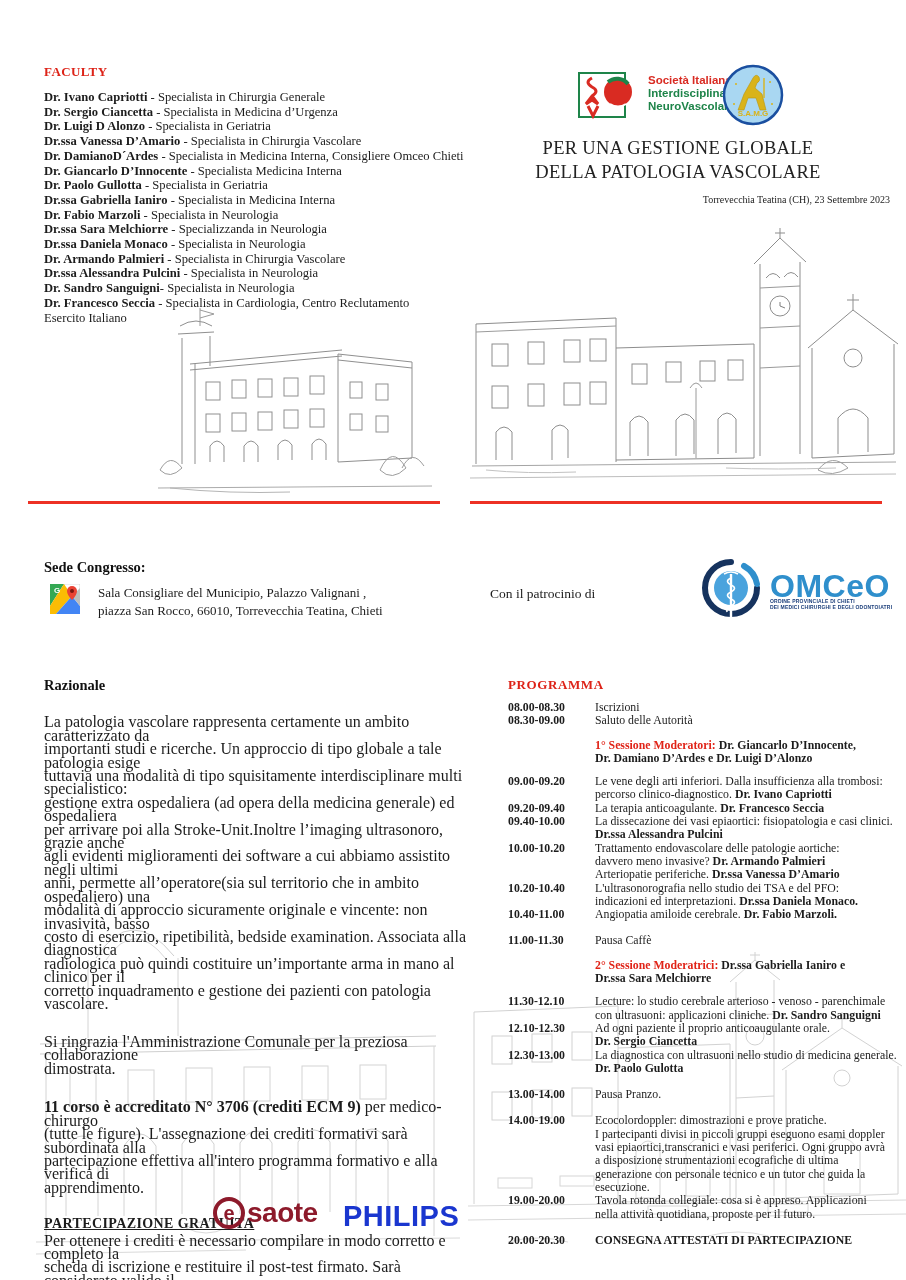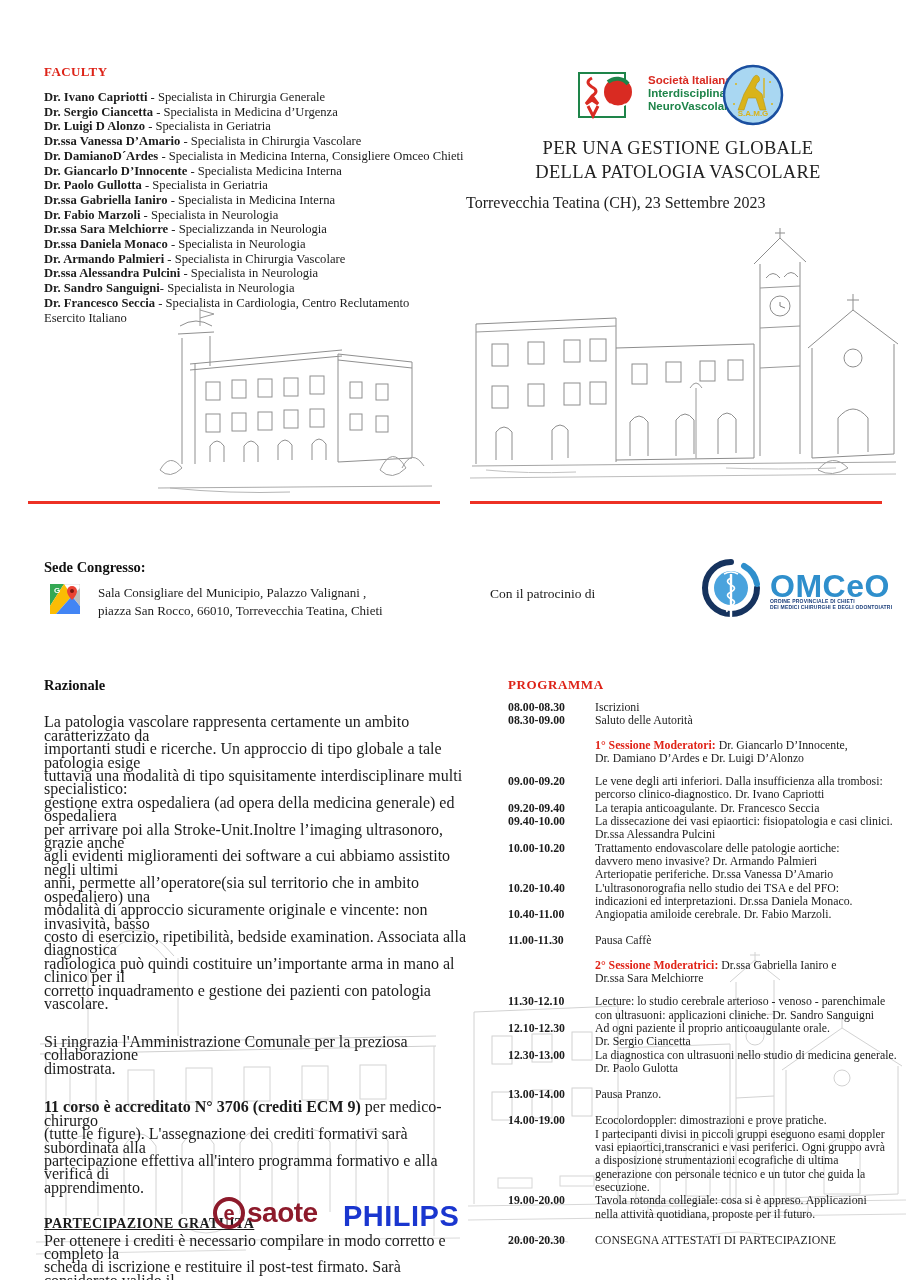--- a/index.html
+++ b/index.html
@@ -12,21 +12,21 @@
   
   .red-head{color:#dd2318;font-weight:bold;font-size:13px;letter-spacing:.4px;}
   .blk-head{color:#111;font-weight:bold;font-size:14.5px;}
 
   
   .faculty-list{font-size:12.6px;line-height:14.7px;width:480px;white-space:pre-line;}
   .fline b{font-weight:bold;}
 
   
   .title{width:424px;text-align:center;font-size:18.5px;letter-spacing:.3px;color:#222;}
-  .venue{width:424px;text-align:left;font-size:16px;color:#222;}
+  .venue{width:424px;text-align:right;font-size:10px;color:#222;}
 
   .sinv-text{font-family:"Liberation Sans",sans-serif;font-size:11.5px;font-weight:bold;line-height:13px;}
   .sinv-l1{color:#d92b22;}
   .sinv-l2,.sinv-l3{color:#1e8449;}
 
   
   .sede-lines{font-size:13px;line-height:17.5px;white-space:pre-line;}
   .patrocinio{font-size:13.5px;}
   .omceo-name{font-family:"Liberation Sans",sans-serif;font-weight:bold;font-size:32px;color:#2f8fcc;letter-spacing:.5px;line-height:24px;}
   .omceo-sub{font-family:"Liberation Sans",sans-serif;font-weight:bold;font-size:5px;color:#1b3e7a;line-height:6px;letter-spacing:.2px;}
@@ -36,21 +36,21 @@
   .raz p{margin:0;}
   .raz .mt1{margin-top:11px;}
   .raz .mt2{margin-top:12px;}
   .raz .mt3{margin-top:26px;}
 
   
   .prog-list{width:400px;font-size:11.8px;line-height:13.3px;}
   .prow{display:flex;}
   .ptime{width:87px;flex:none;font-weight:bold;}
   .ptext{white-space:pre-line;width:313px;}
-  .s-b{font-weight:normal;}
+  .s-b{font-weight:bold;}
   .s-r{font-weight:bold;color:#e02317;}
   .session{margin:11px 0 10px 0;}
   .spaced{margin-top:13px;}
 
   
   .redline{background:#ed3124;height:3px;}
 
   
   .free-label{font-size:14px;font-weight:bold;letter-spacing:.4px;text-decoration:underline;}
   .esaote{font-family:"Liberation Sans",sans-serif;color:#8d1a2b;font-weight:bold;display:flex;align-items:center;}

